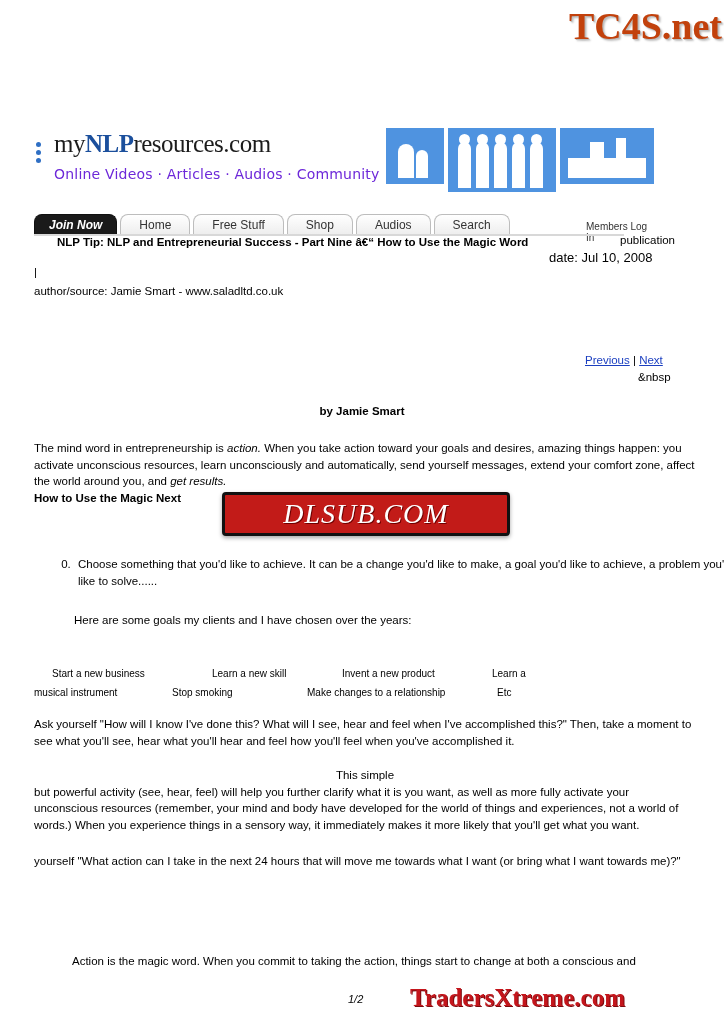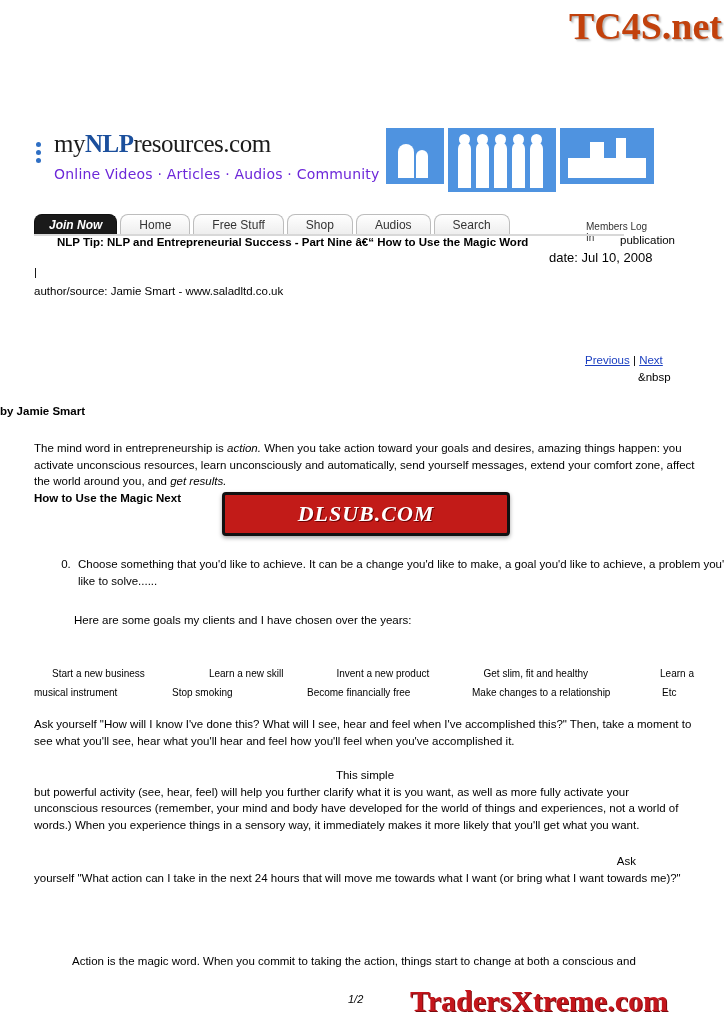--- a/index.html
+++ b/index.html
@@ -212,20 +212,21 @@
     top: 371px;
     font-size: 11.5px;
   }
 
   
   .byline {
     position: absolute;
     left: 0;
     top: 405px;
     width: 724px;
+    text-align: center;
     font-size: 11.5px;
     font-weight: bold;
   }
   .para {
     position: absolute;
     font-size: 11.5px;
     line-height: 16.5px;
   }
   .p-intro { left: 34px; top: 440px; width: 664px; }
   .subhead {
@@ -246,23 +247,23 @@
     background: #c21b18;
     border: 3px solid #111111;
     border-radius: 4px;
     box-shadow: 0 2px 4px rgba(0,0,0,0.35);
     display: flex;
     align-items: center;
     justify-content: center;
   }
   .dlsub span {
     font-family: "Liberation Serif", serif;
-    font-weight: bold;
+    font-weight: normal;
     font-style: italic;
-    font-size: 22px;
+    font-size: 28px;
     color: #ffffff;
     letter-spacing: 1px;
     text-shadow: 1px 1px 0 #6d0000;
   }
 
   ol.steps {
     position: absolute;
     left: 34px;
     top: 556px;
     width: 660px;
@@ -302,21 +303,21 @@
     top: 993px;
     font-size: 11px;
     font-style: italic;
   }
   .tx-footer {
     position: absolute;
     left: 410px;
     top: 984px;
     font-family: "Liberation Serif", serif;
     font-weight: bold;
-    font-size: 30px;
+    font-size: 25px;
     color: #c4161c;
     text-shadow: 1px 1px 0 #7a0b0f;
     white-space: nowrap;
   }
 </style>
 </head>
 <body>
 
 <div class="tc4s">TC4S.net</div>
 
@@ -400,38 +401,36 @@
   <li>Choose something that you'd like to achieve. It can be a change you'd like to make, a goal you'd like to achieve, a problem you'd like to solve......</li>
 </ol>
 
 <div class="para p-goals">Here are some goals my clients and I have chosen over the years:</div>
 
 <div class="goals-grid">
   <div class="goals-row">
     <span style="width:160px;padding-left:18px">Start a new business</span>
     <span style="width:130px">Learn a new skill</span>
     <span style="width:150px">Invent a new product</span>
-    <span style="width:180px">Get slim, fit and healthy</span>
     <span>Learn a</span>
   </div>
   <div class="goals-row">
     <span style="width:138px">musical instrument</span>
     <span style="width:135px">Stop smoking</span>
-    <span style="width:165px">Become financially free</span>
     <span style="width:190px">Make changes to a relationship</span>
     <span>Etc</span>
   </div>
 </div>
 
 <div class="para p-ask">Ask yourself "How will I know I've done this? What will I see, hear and feel when I've accomplished this?" Then, take a moment to see what you'll see, hear what you'll hear and feel how you'll feel when you've accomplished it.</div>
 
 <div class="para p-simple">
   <span class="lead">This simple</span><span>but powerful activity (see, hear, feel) will help you further clarify what it is you want, as well as more fully activate your unconscious resources (remember, your mind and body have developed for the world of things and experiences, not a world of words.) When you experience things in a sensory way, it immediately makes it more likely that you'll get what you want.</span>
 </div>
 
 <div class="para p-action">
-  <span class="lead">Ask</span><span>yourself "What action can I take in the next 24 hours that will move me towards what I want (or bring what I want towards me)?"</span>
+  <span>yourself "What action can I take in the next 24 hours that will move me towards what I want (or bring what I want towards me)?"</span>
 </div>
 
 <div class="para p-final">Action is the magic word. When you commit to taking the action, things start to change at both a conscious and</div>
 
 <div class="page-num">1/2</div>
 <div class="tx-footer">TradersXtreme.com</div>
 
 </body></html>

